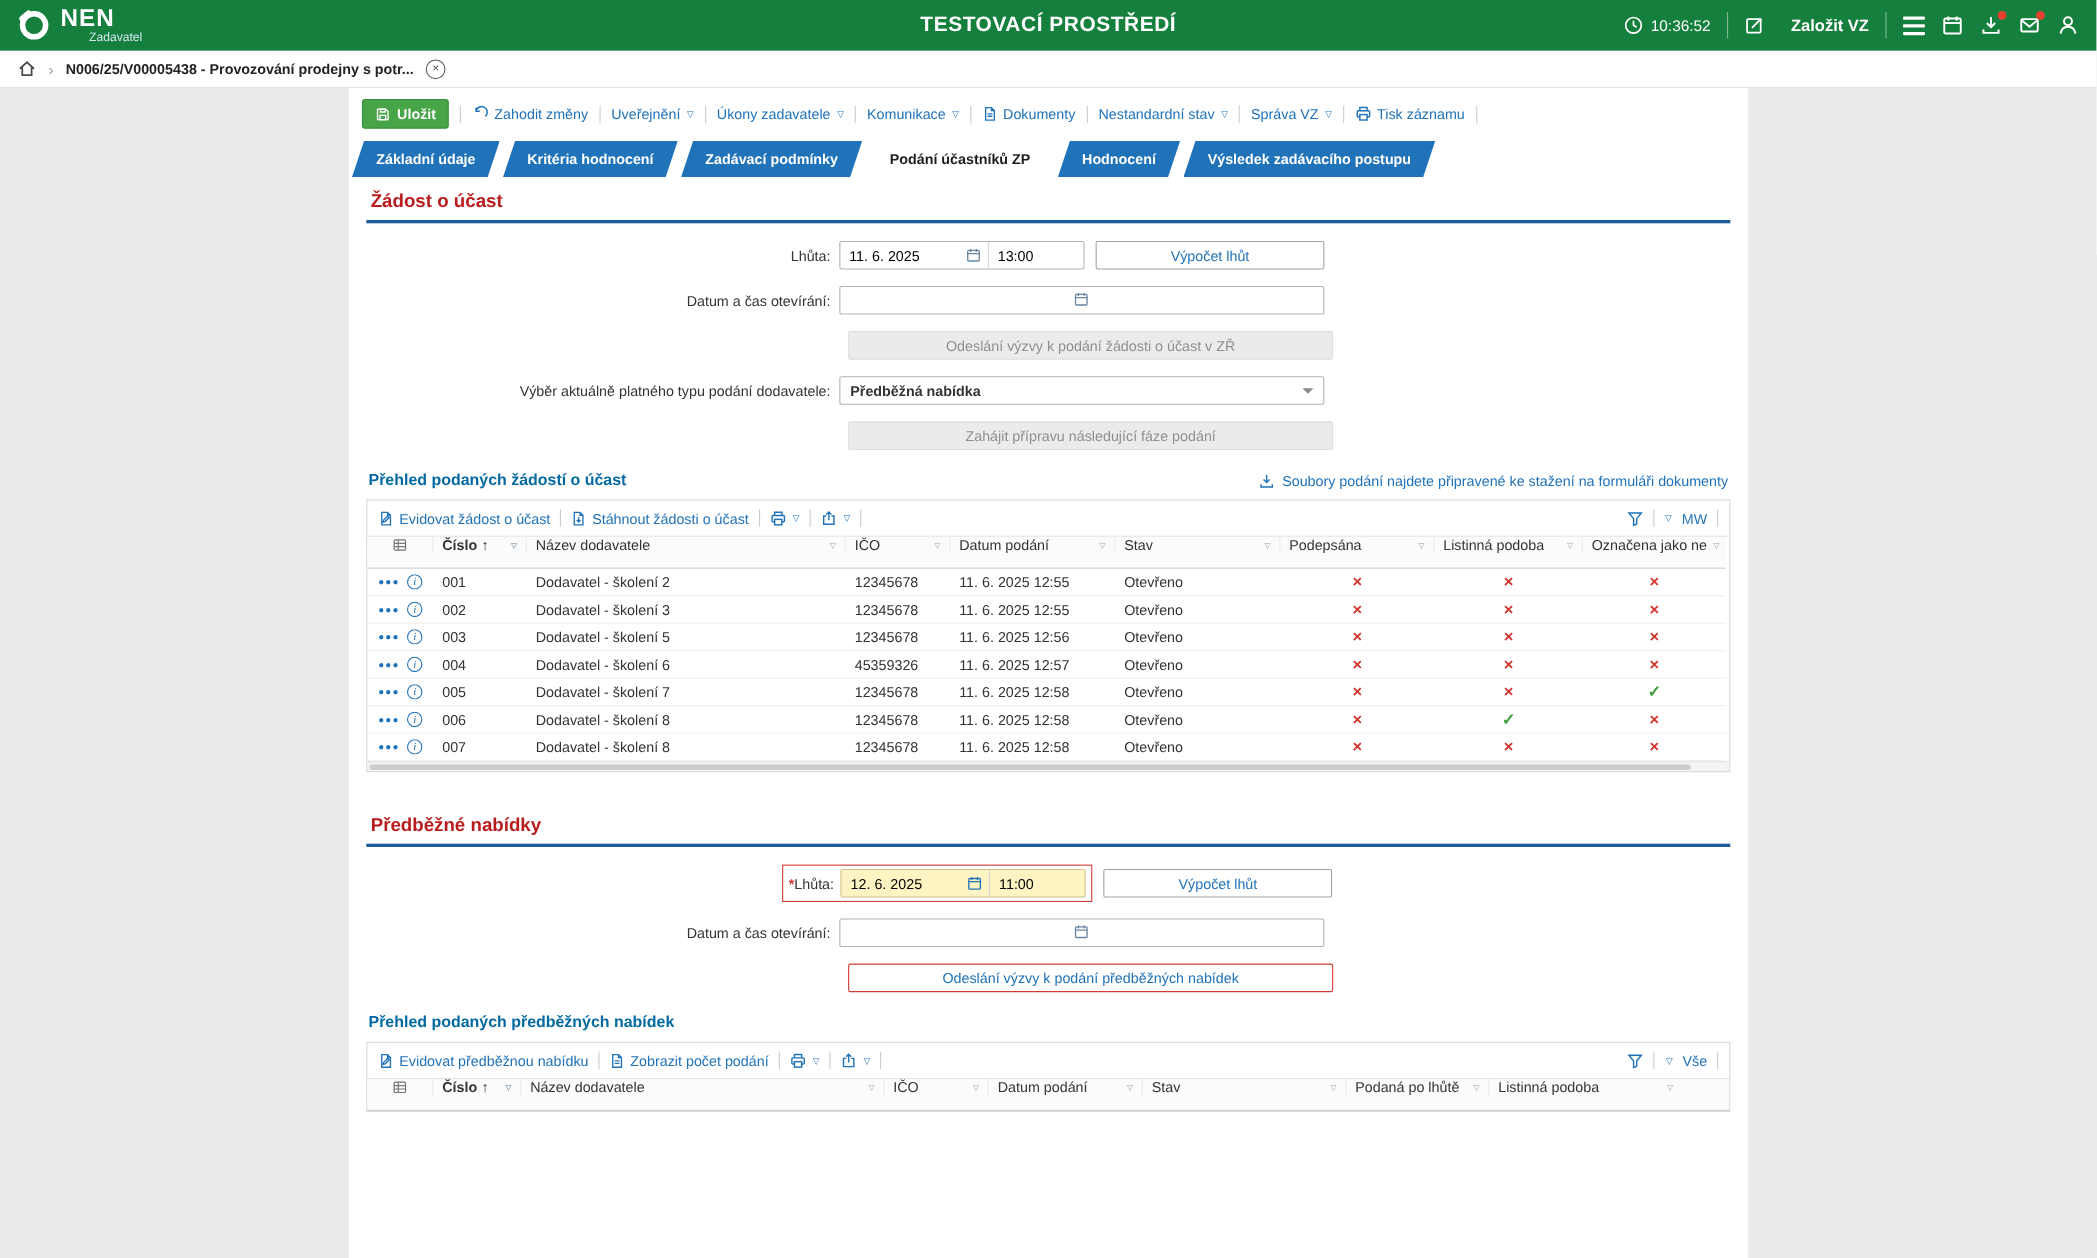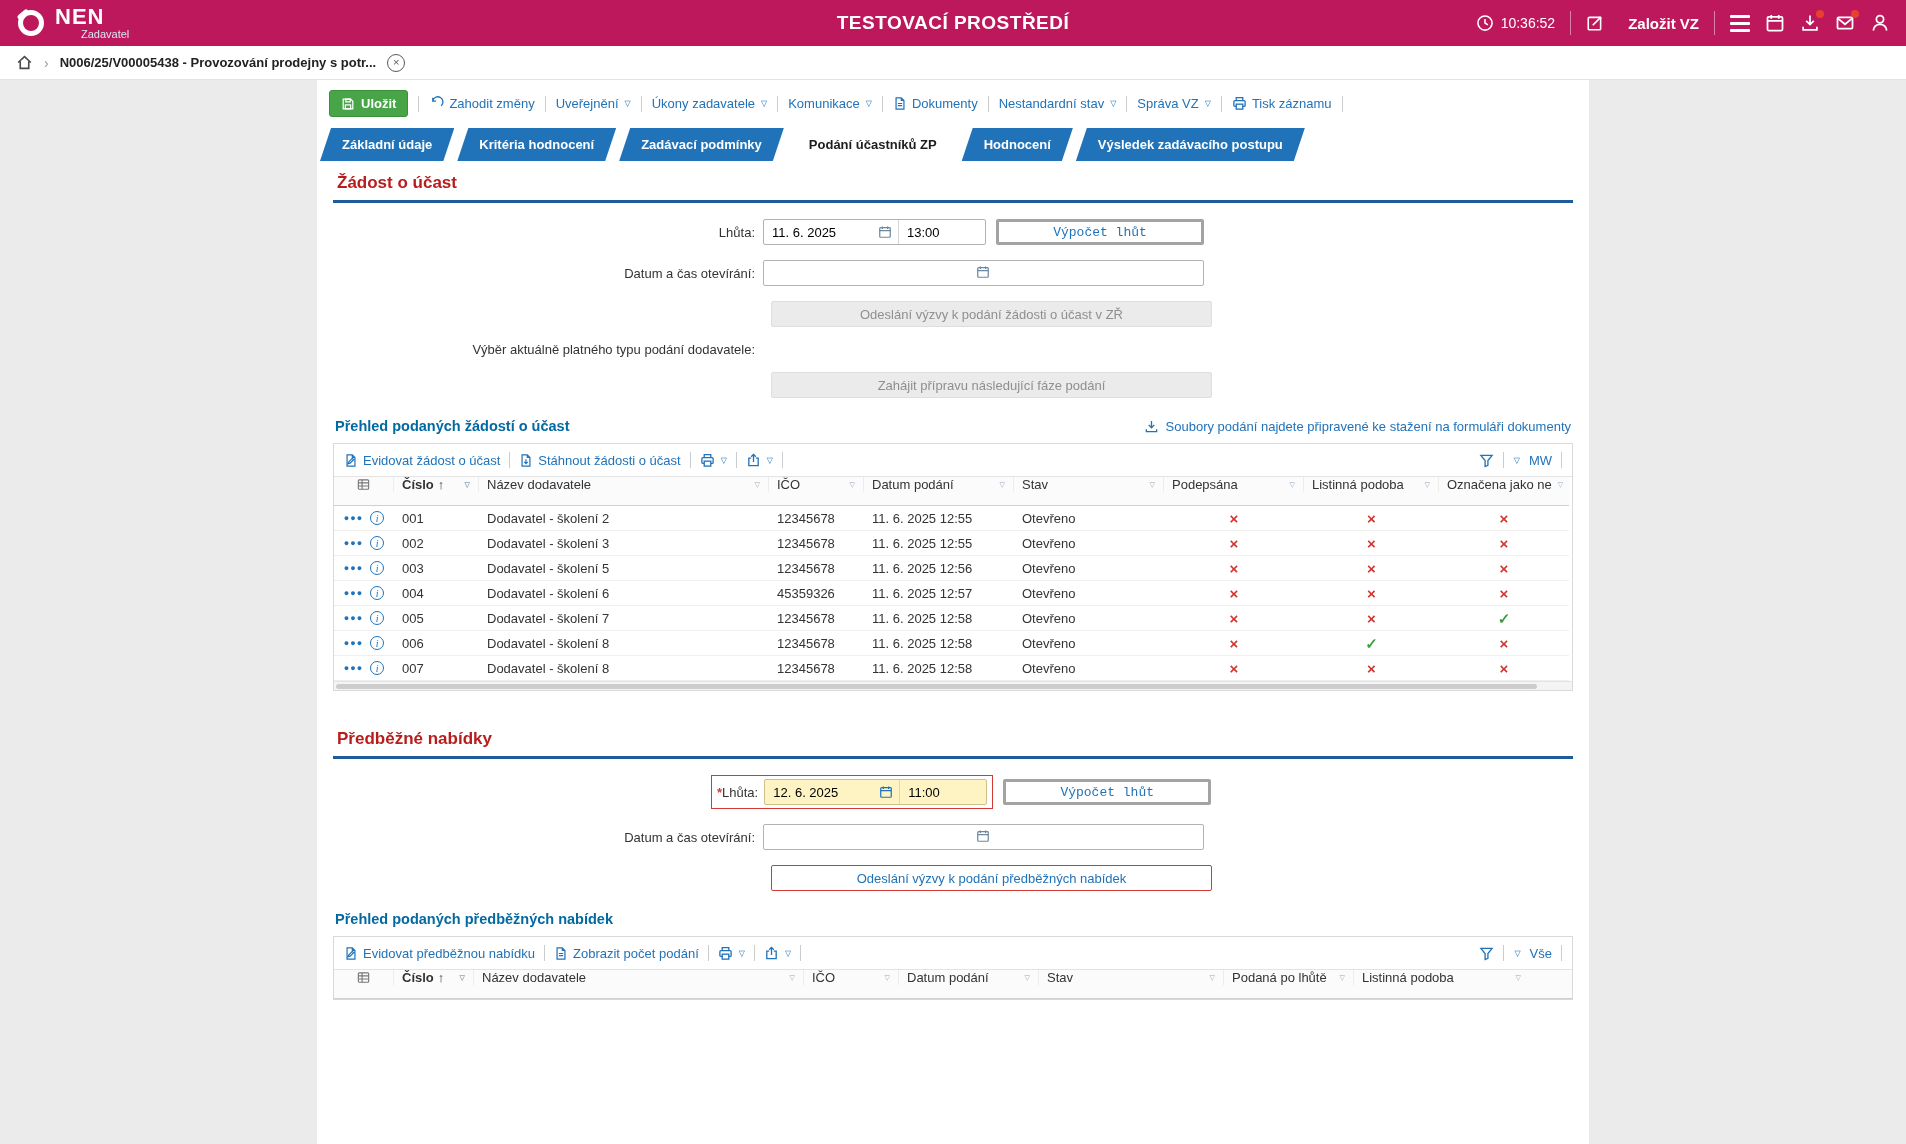--- a/index.html
+++ b/index.html
@@ -1,20 +1,20 @@
 <!DOCTYPE html>
 <html><head>
 <meta charset="utf-8">
 <style>
   *{box-sizing:border-box;margin:0;padding:0}
   html,body{width:1906px;height:1144px;overflow:hidden}
   body{font-family:"Liberation Sans",sans-serif;font-size:13px;color:#333;background:#ebebeb}
   svg{display:block}
   
-  .topbar{height:46px;background:#be185d;display:flex;align-items:center;position:relative;color:#fff;padding:0 16px}
+  .topbar{height:46px;background:#15803d;display:flex;align-items:center;position:relative;color:#fff;padding:0 16px}
   .brand{display:flex;align-items:center;gap:9px}
   .brand-text{display:flex;flex-direction:column;line-height:1}
   .brand-name{font-size:22px;font-weight:bold;letter-spacing:1px}
   .brand-sub{font-size:11px;color:#d8e6f3;margin-left:26px;margin-top:1px}
   .env-title{position:absolute;left:50%;transform:translateX(-50%);font-size:19px;font-weight:bold;letter-spacing:.5px}
   .topbar-right{margin-left:auto;display:flex;align-items:center;gap:15px}
   .clock-wrap{display:flex;align-items:center;gap:7px;font-size:14px}
   .tb-sep{width:1px;height:24px;background:rgba(255,255,255,.45)}
   .create-vz{background:none;border:none;color:#fff;font-size:15px;font-weight:bold;display:flex;align-items:center;gap:24px;cursor:pointer;font-family:inherit}
   .icon-btn{position:relative;display:flex;align-items:center;cursor:pointer}
@@ -41,21 +41,21 @@
   
   .content{padding:0 16px}
   .section-title{font-size:17px;font-weight:bold;color:#b91c1c;padding:12px 4px 7px;border-bottom:3px solid #1d5c99;margin-bottom:16px}
   .form-row{display:flex;align-items:center;margin-bottom:15px}
   .f-label{width:430px;text-align:right;padding-right:8px;color:#333}
   .dt-group{display:flex;align-items:center;border:1px solid #b3b3b3;background:#fff;height:26px;width:223px;border-radius:2px}
   .dt-group input{border:none;background:transparent;font:inherit;height:100%;outline:none}
   .dt-date{width:108px;padding:0 8px}
   .dt-time{width:64px;padding:0 8px;border-left:1px solid #d6d6d6 !important}
   .cal-btn{width:26px;display:flex;justify-content:center;cursor:pointer;color:#6c87a0}
-  .btn-calc{margin-left:10px;width:208px;height:26px;background:#fff;border:3px solid #a3a3a3;color:#2173b9;border-radius:2px;font-size:13px;cursor:pointer;font-family:Liberation Mono, monospace}
+  .btn-calc{margin-left:10px;width:208px;height:26px;background:#fff;border:1px solid #a3a3a3;color:#2173b9;border-radius:2px;font-size:13px;cursor:pointer;font-family:Liberation Sans, sans-serif}
   .input-open{width:441px;height:26px;border:1px solid #b3b3b3;border-radius:2px;background:#fff;position:relative}
   .input-open input{border:none;background:transparent;font:inherit;width:200px;height:100%;padding:0 8px;outline:none}
   .input-open .cal-btn{position:absolute;left:206px;top:4px}
   .row-indent{margin-left:438px}
   .btn-gray{width:441px;height:26px;background:#ebebeb;border:1px solid #dedede;color:#8f8f8f;border-radius:2px;font-size:13px;cursor:default;font-family:inherit}
   .select{width:441px;height:26px;border:1px solid #b3b3b3;border-radius:2px;display:flex;align-items:center;padding:0 9px;font-weight:bold;cursor:pointer;background:#fff}
   .sel-caret{margin-left:auto;width:0;height:0;border:5px solid transparent;border-top-color:#8a8a8a;margin-top:5px}
   
   .row-req{margin-left:378px}
   .req-box{display:flex;align-items:center;border:1px solid #d23b35;padding:3px 5px;gap:6px}
@@ -310,20 +310,24 @@
         </span>
       </div>
     </div>
 
     <div class="form-row row-indent">
       <button class="btn-gray">Odeslání výzvy k podání žádosti o účast v ZŘ</button>
     </div>
 
     <div class="form-row">
       <div class="f-label">Výběr aktuálně platného typu podání dodavatele:</div>
+      <div class="select">
+        <span>Předběžná nabídka</span>
+        <span class="sel-caret"></span>
+      </div>
     </div>
 
     <div class="form-row row-indent">
       <button class="btn-gray">Zahájit přípravu následující fáze podání</button>
     </div>
 
     <div class="list-head">
       <span class="list-title">Přehled podaných žádostí o účast</span>
       <span class="files-link">
         <span>

